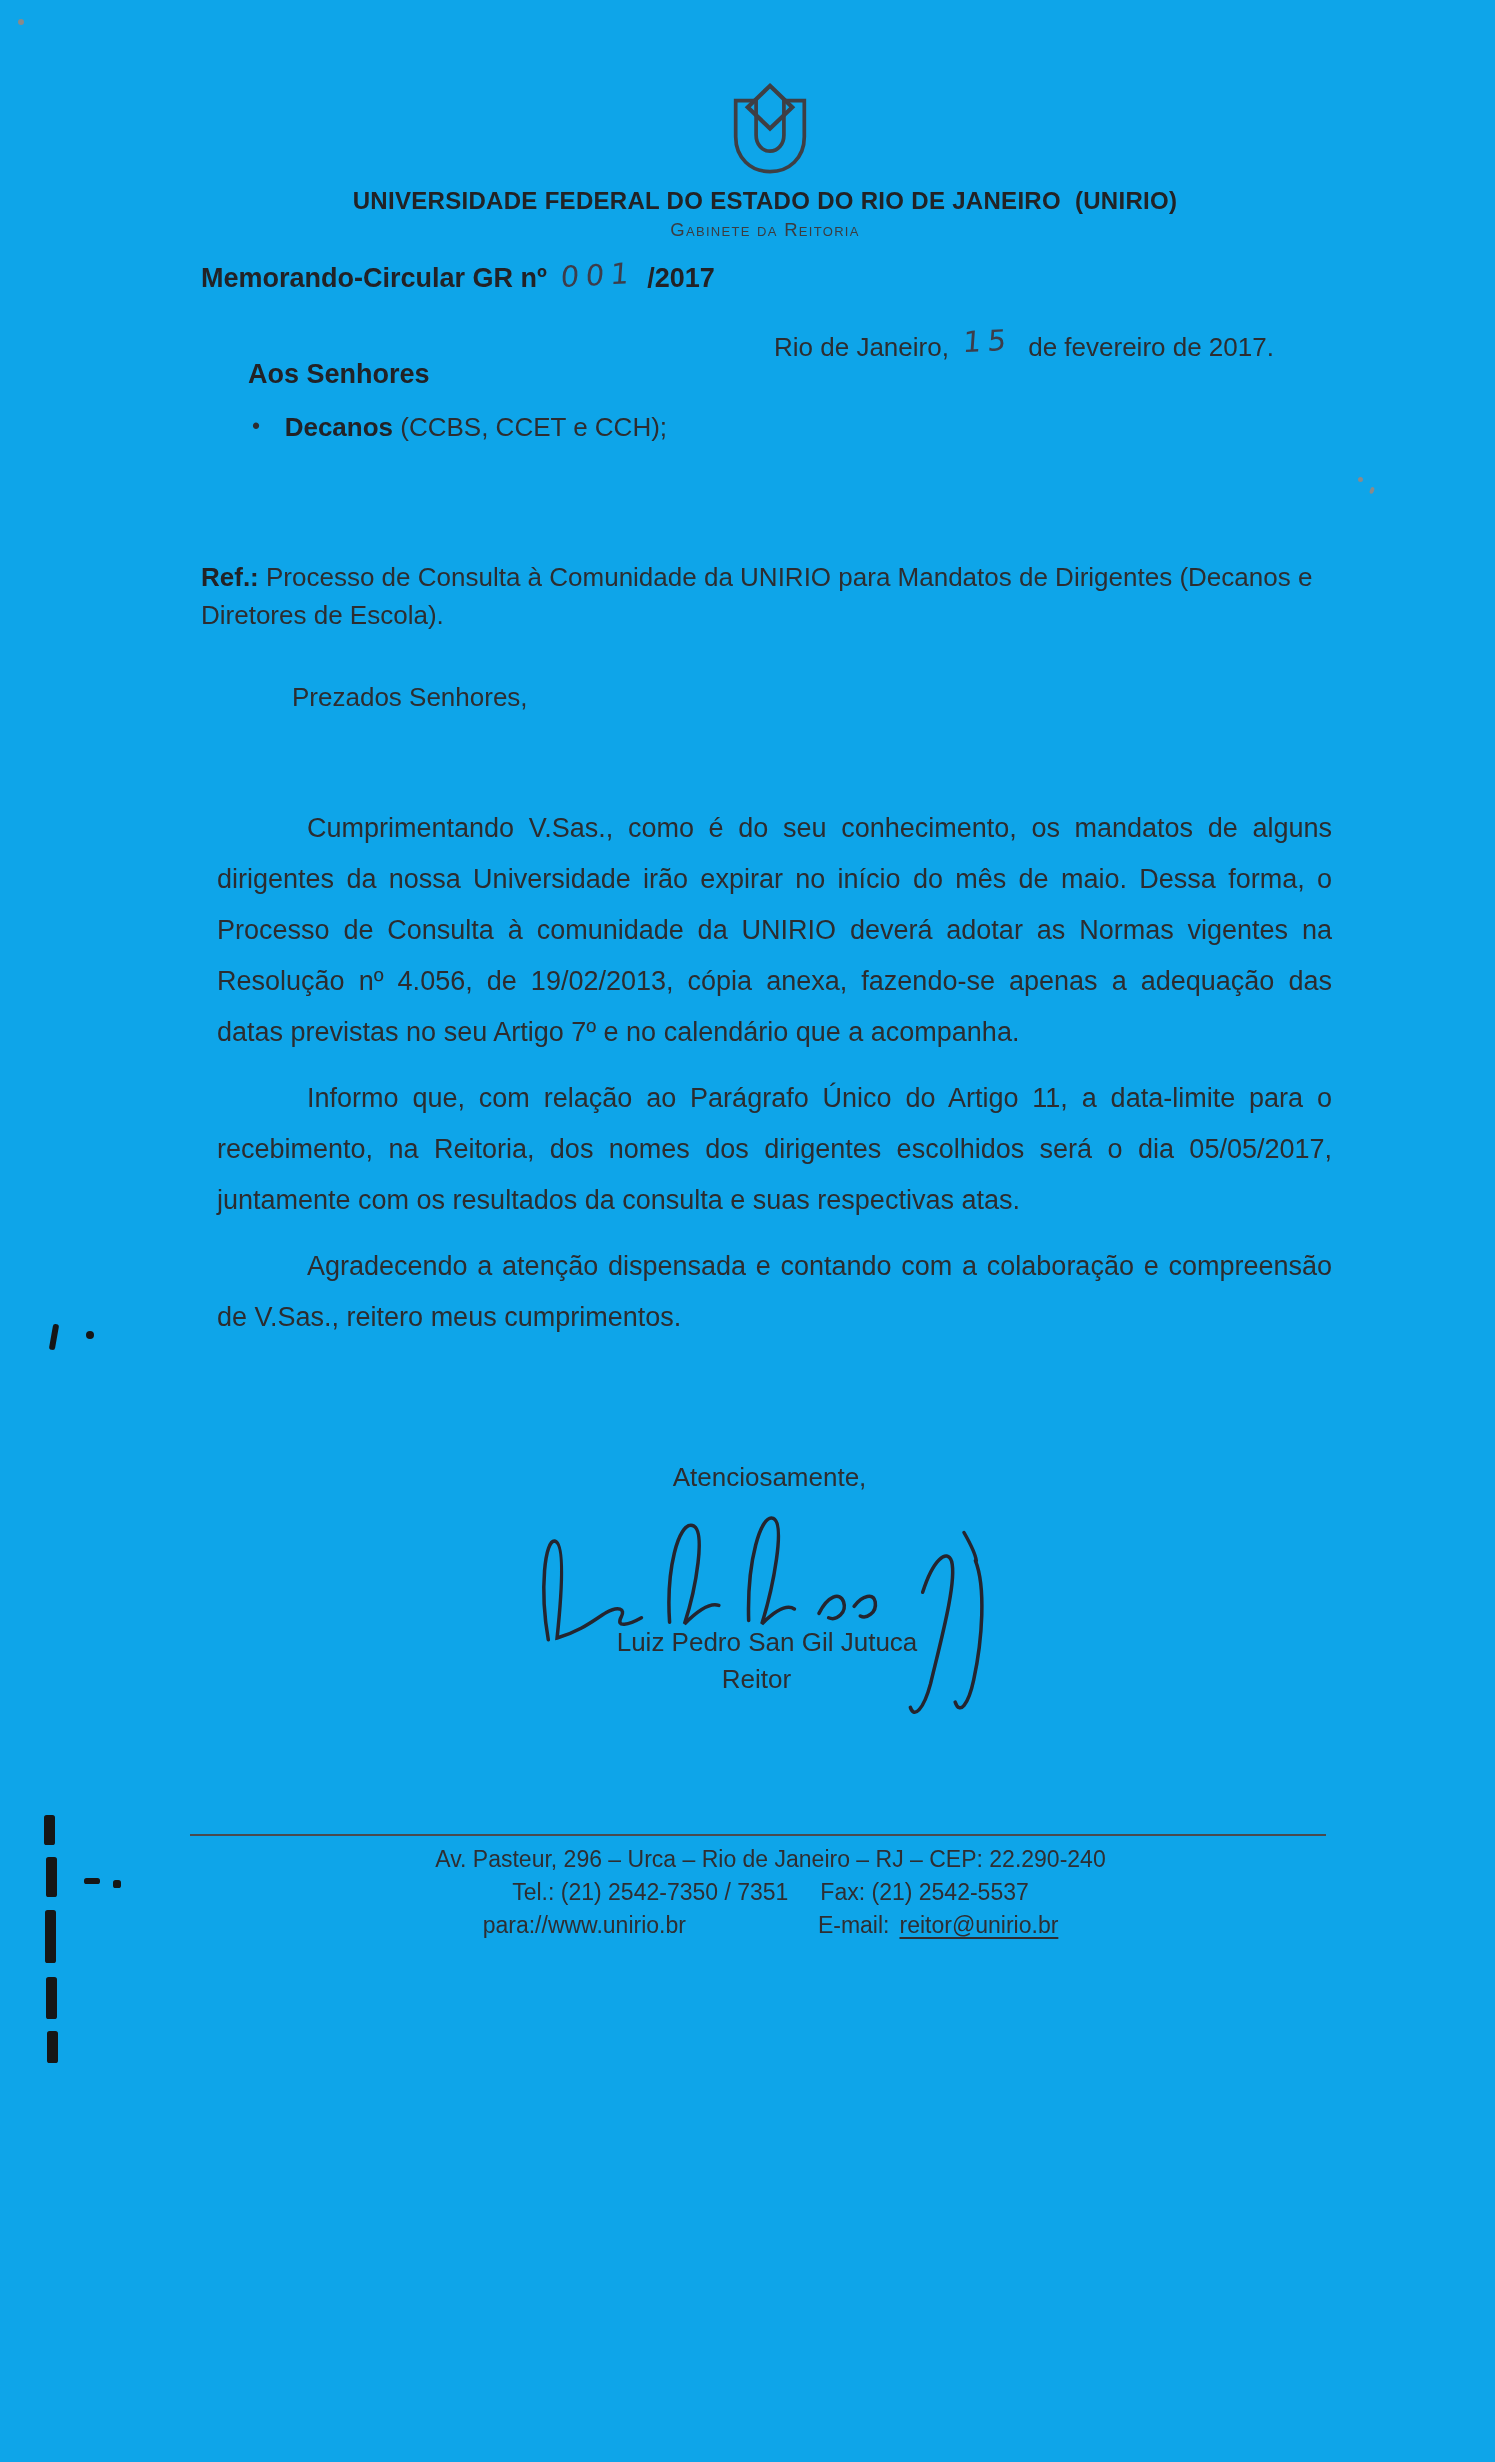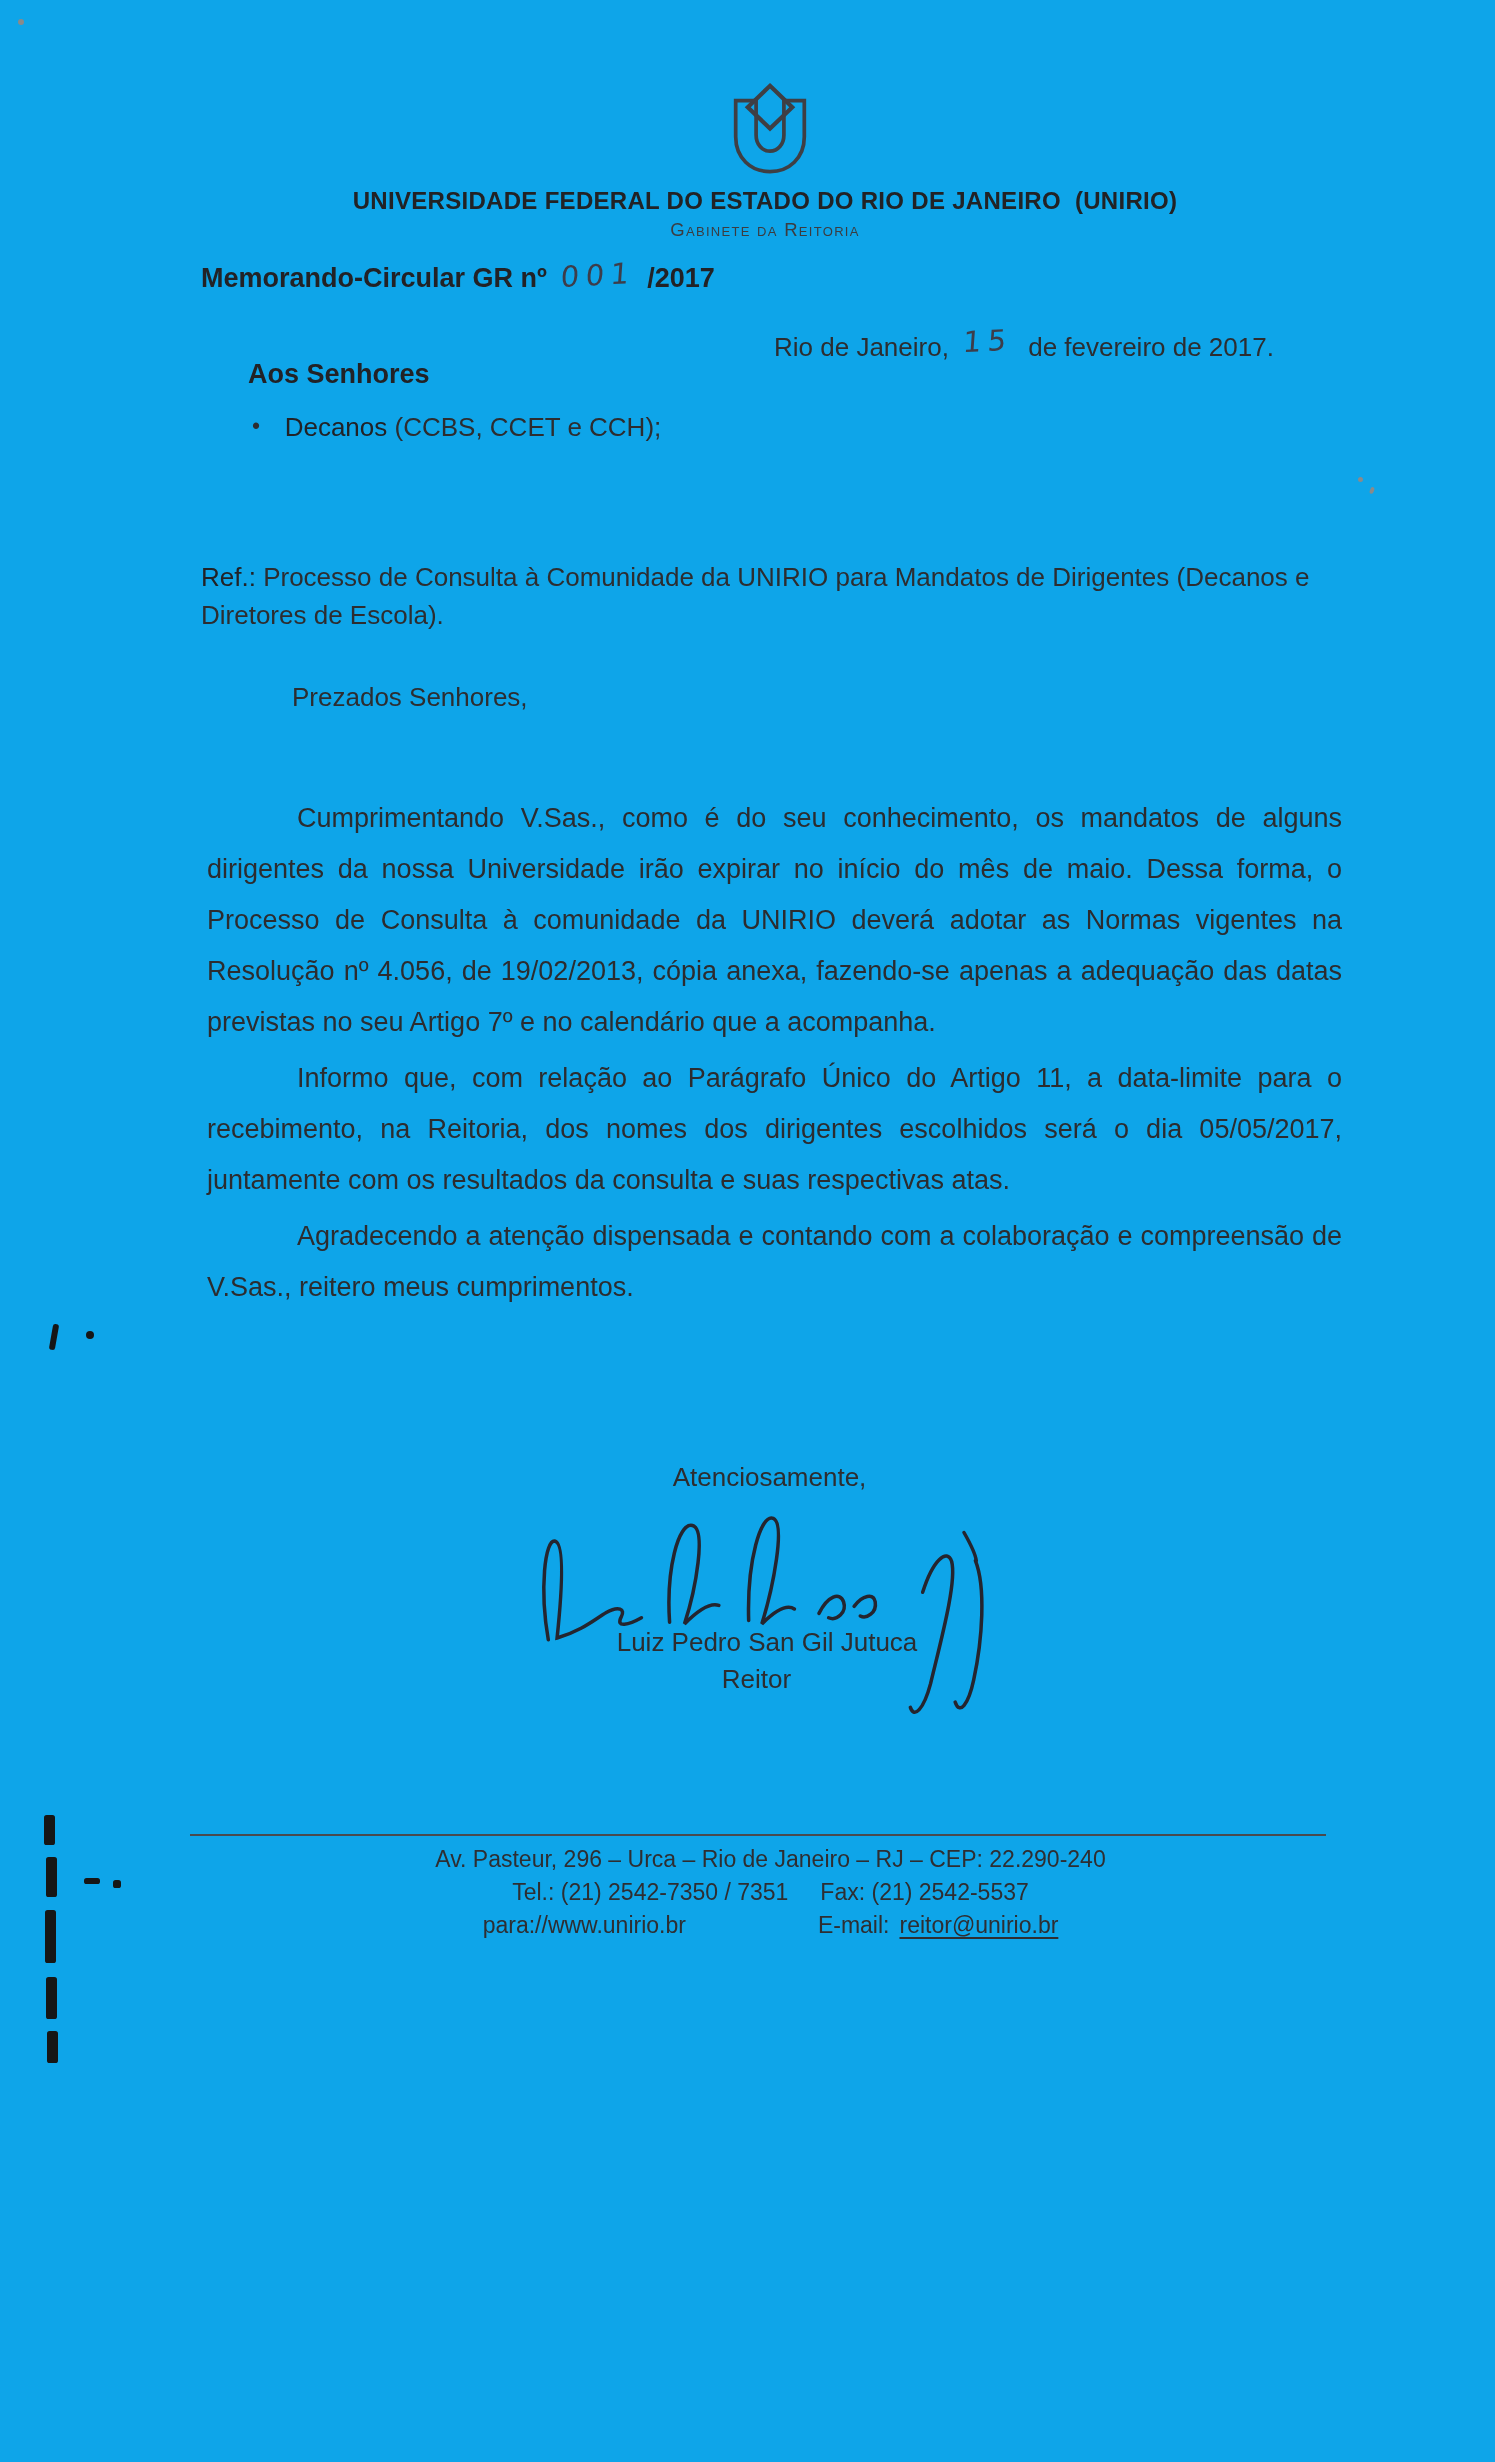--- a/index.html
+++ b/index.html
@@ -23,28 +23,28 @@
     display:inline-block; font-family:"DejaVu Sans", sans-serif; font-weight:400;
     font-size:29px; letter-spacing:6.2px; color:#3d3d4a;
     transform:skewX(-7deg) rotate(-3deg); position:relative; top:-1.8px;
   }
   .memo-line .handwritten { margin:0 12.3px 0 14px; }
   .date-line { position:absolute; left:774px; top:329px; font-size:26px; }
   .date-line .handwritten { margin:0 16px 0 14px; top:-5.3px; }
   .recipients-heading { position:absolute; left:248px; top:359px; font-size:27px; font-weight:bold; color:#222226; }
   .bullet-line { position:absolute; left:252px; top:412px; font-size:26px; }
   .bullet-line .bullet { display:inline-block; margin-right:24.6px; font-size:23px; position:relative; top:-1.8px; }
-  .bold { font-weight:normal; color:#222226; }
+  .bold { font-weight:bold; color:#222226; }
   .ref-block { position:absolute; left:201px; top:558px; width:1156px; font-size:26px; line-height:38px; }
   .salutation { position:absolute; left:292px; top:682px; font-size:26px; }
   .body-text {
     position:absolute; left:202px; top:788px; width:1145px;
     font-size:27px; line-height:51px; text-align:justify; color:#2c2c2f;
   }
-  .body-text p { text-indent:90px; margin:5px; }
+  .body-text p { text-indent:90px; margin:15px; }
   .closing { position:absolute; left:0; top:1462px; width:1539px; text-align:center; font-size:26px; }
   .signature-svg { position:absolute; left:536px; top:1506px; width:580px; height:227px; }
   .signer-name { position:absolute; left:0; top:1627px; width:1534px; text-align:center; font-size:26px; }
   .signer-title { position:absolute; left:0; top:1664px; width:1513px; text-align:center; font-size:26px; }
   .footer-rule { position:absolute; left:190px; top:1834px; width:1136px; height:1.8px; background:#4a4a4e; }
   .footer { position:absolute; left:0; top:1843px; width:1541px; text-align:center; font-size:23px; line-height:33px; color:#2e2e32; }
   .footer .pre { white-space:pre; }
   .footer-line3 { display:flex; justify-content:center; align-items:baseline; }
   .footer-line3 .website { margin-right:132px; }
   .footer-line3 .email-label { margin-right:10px; }

